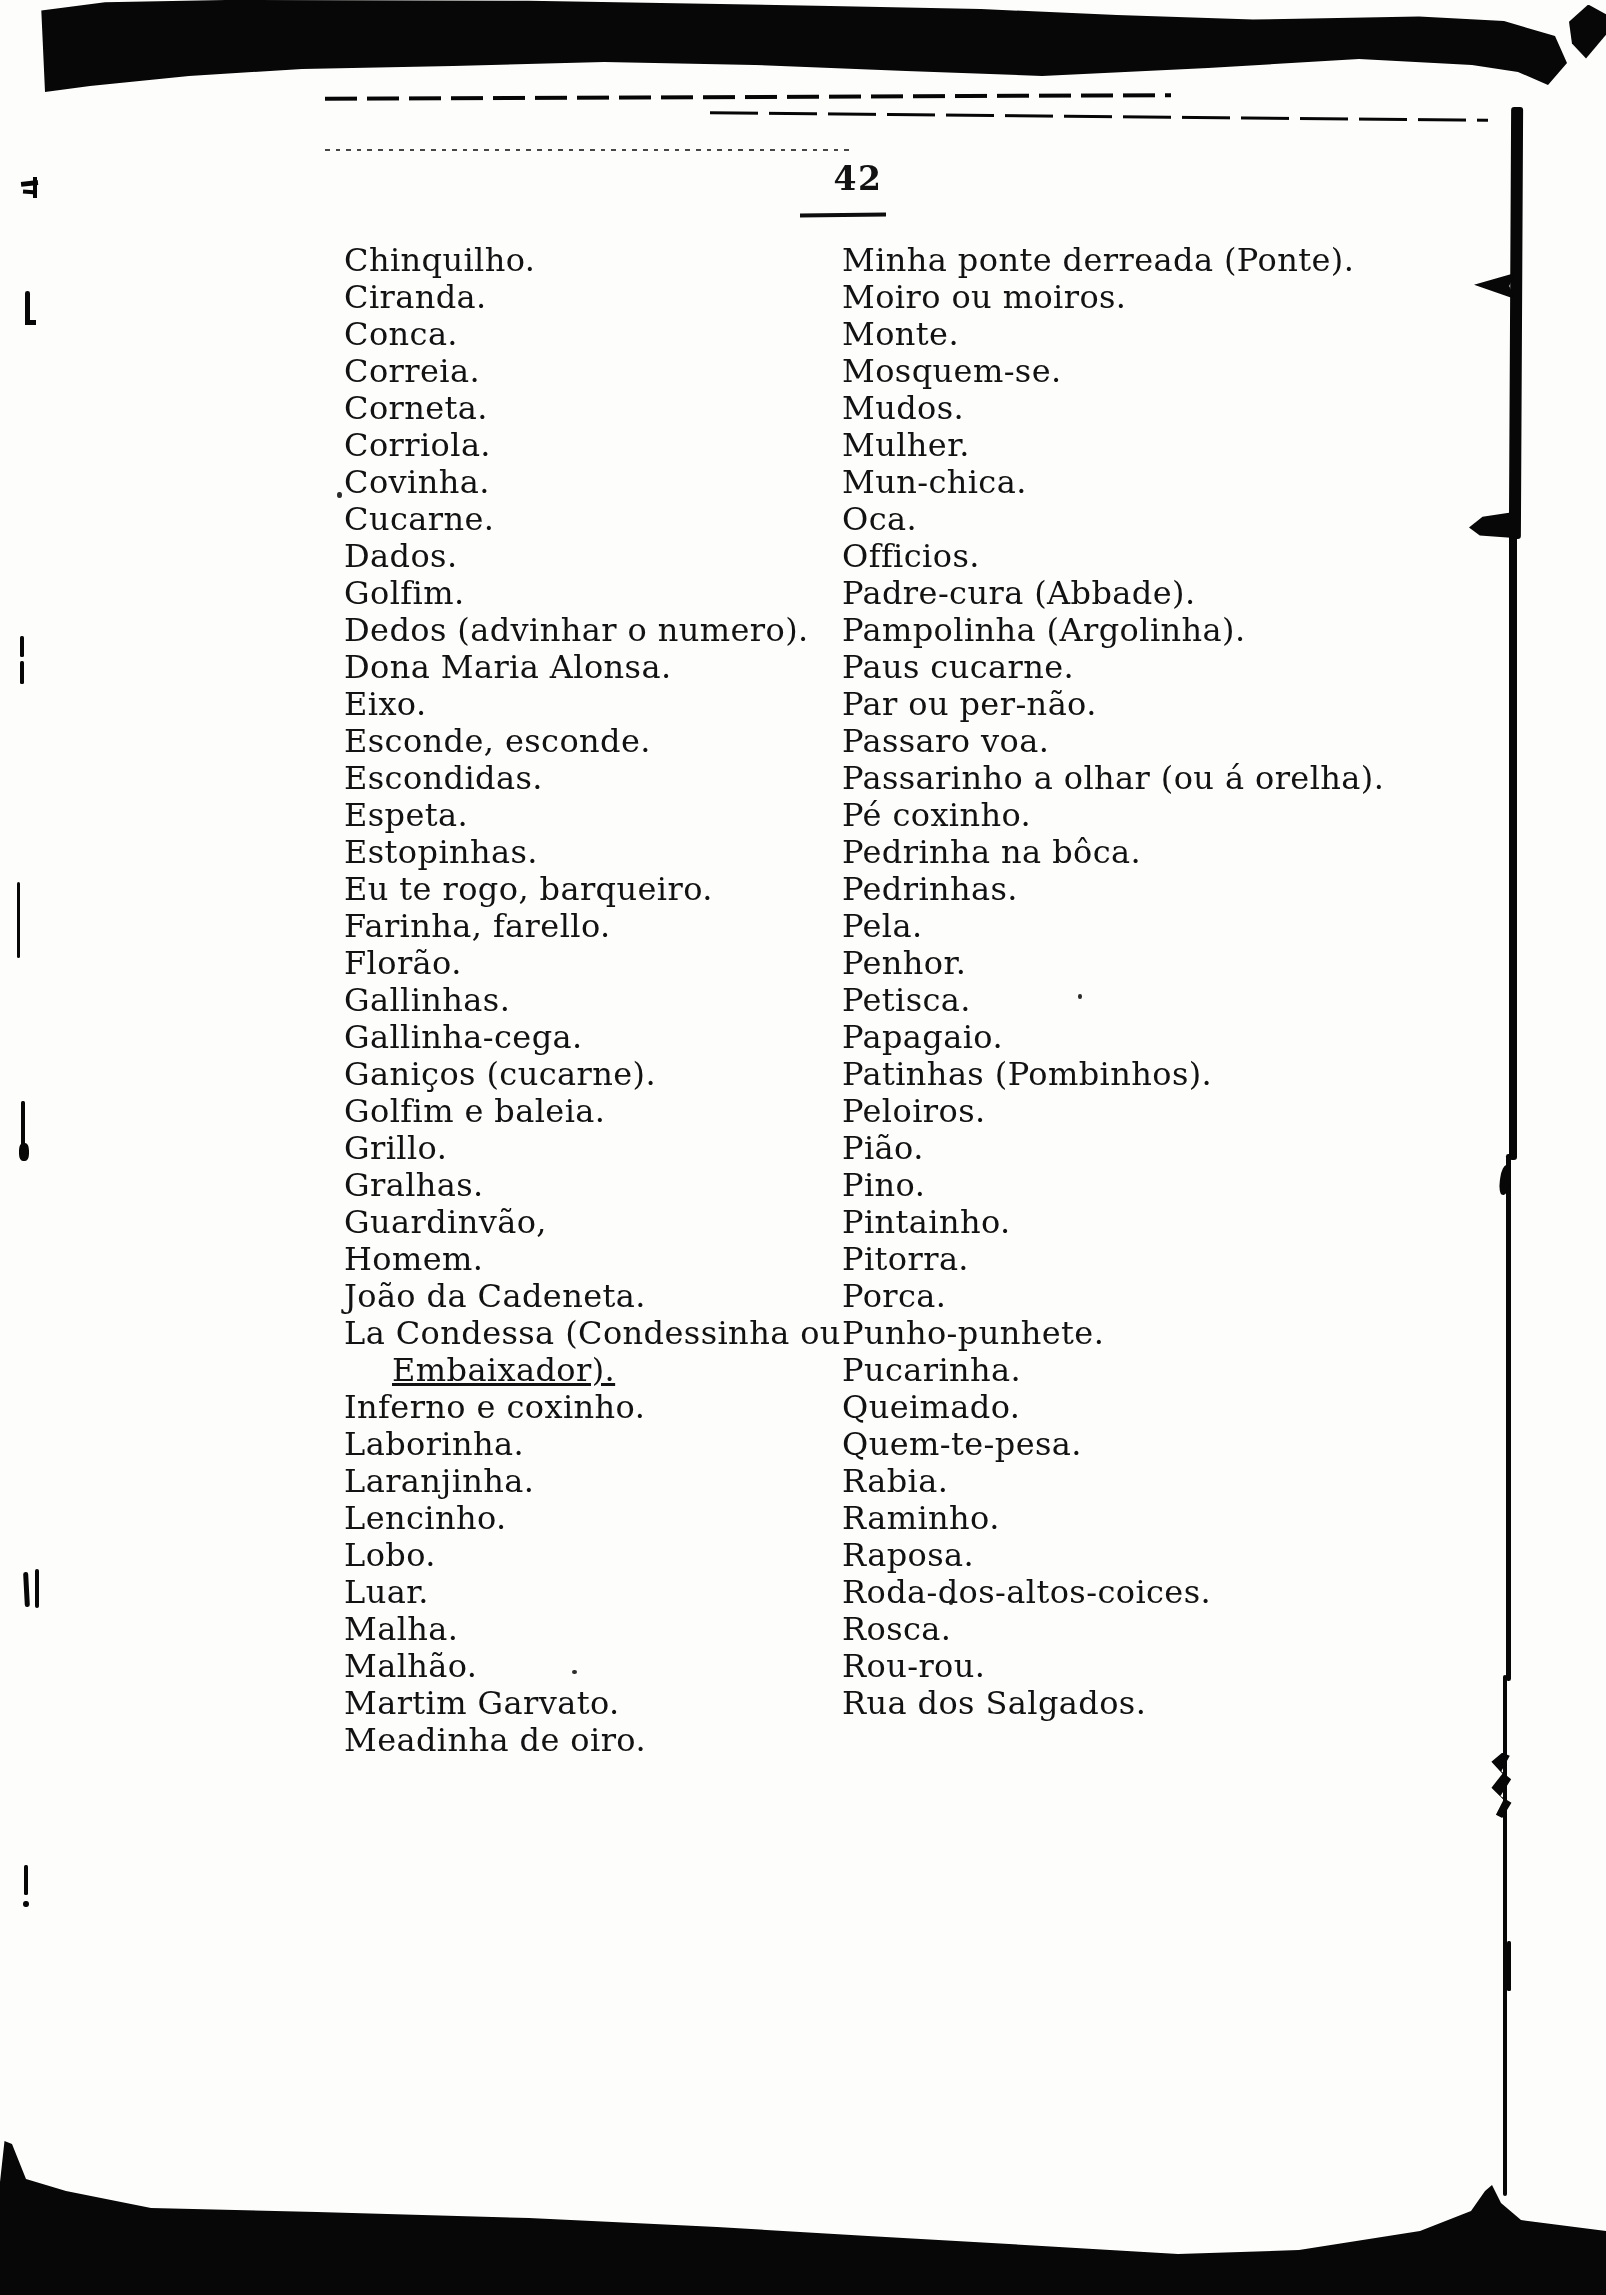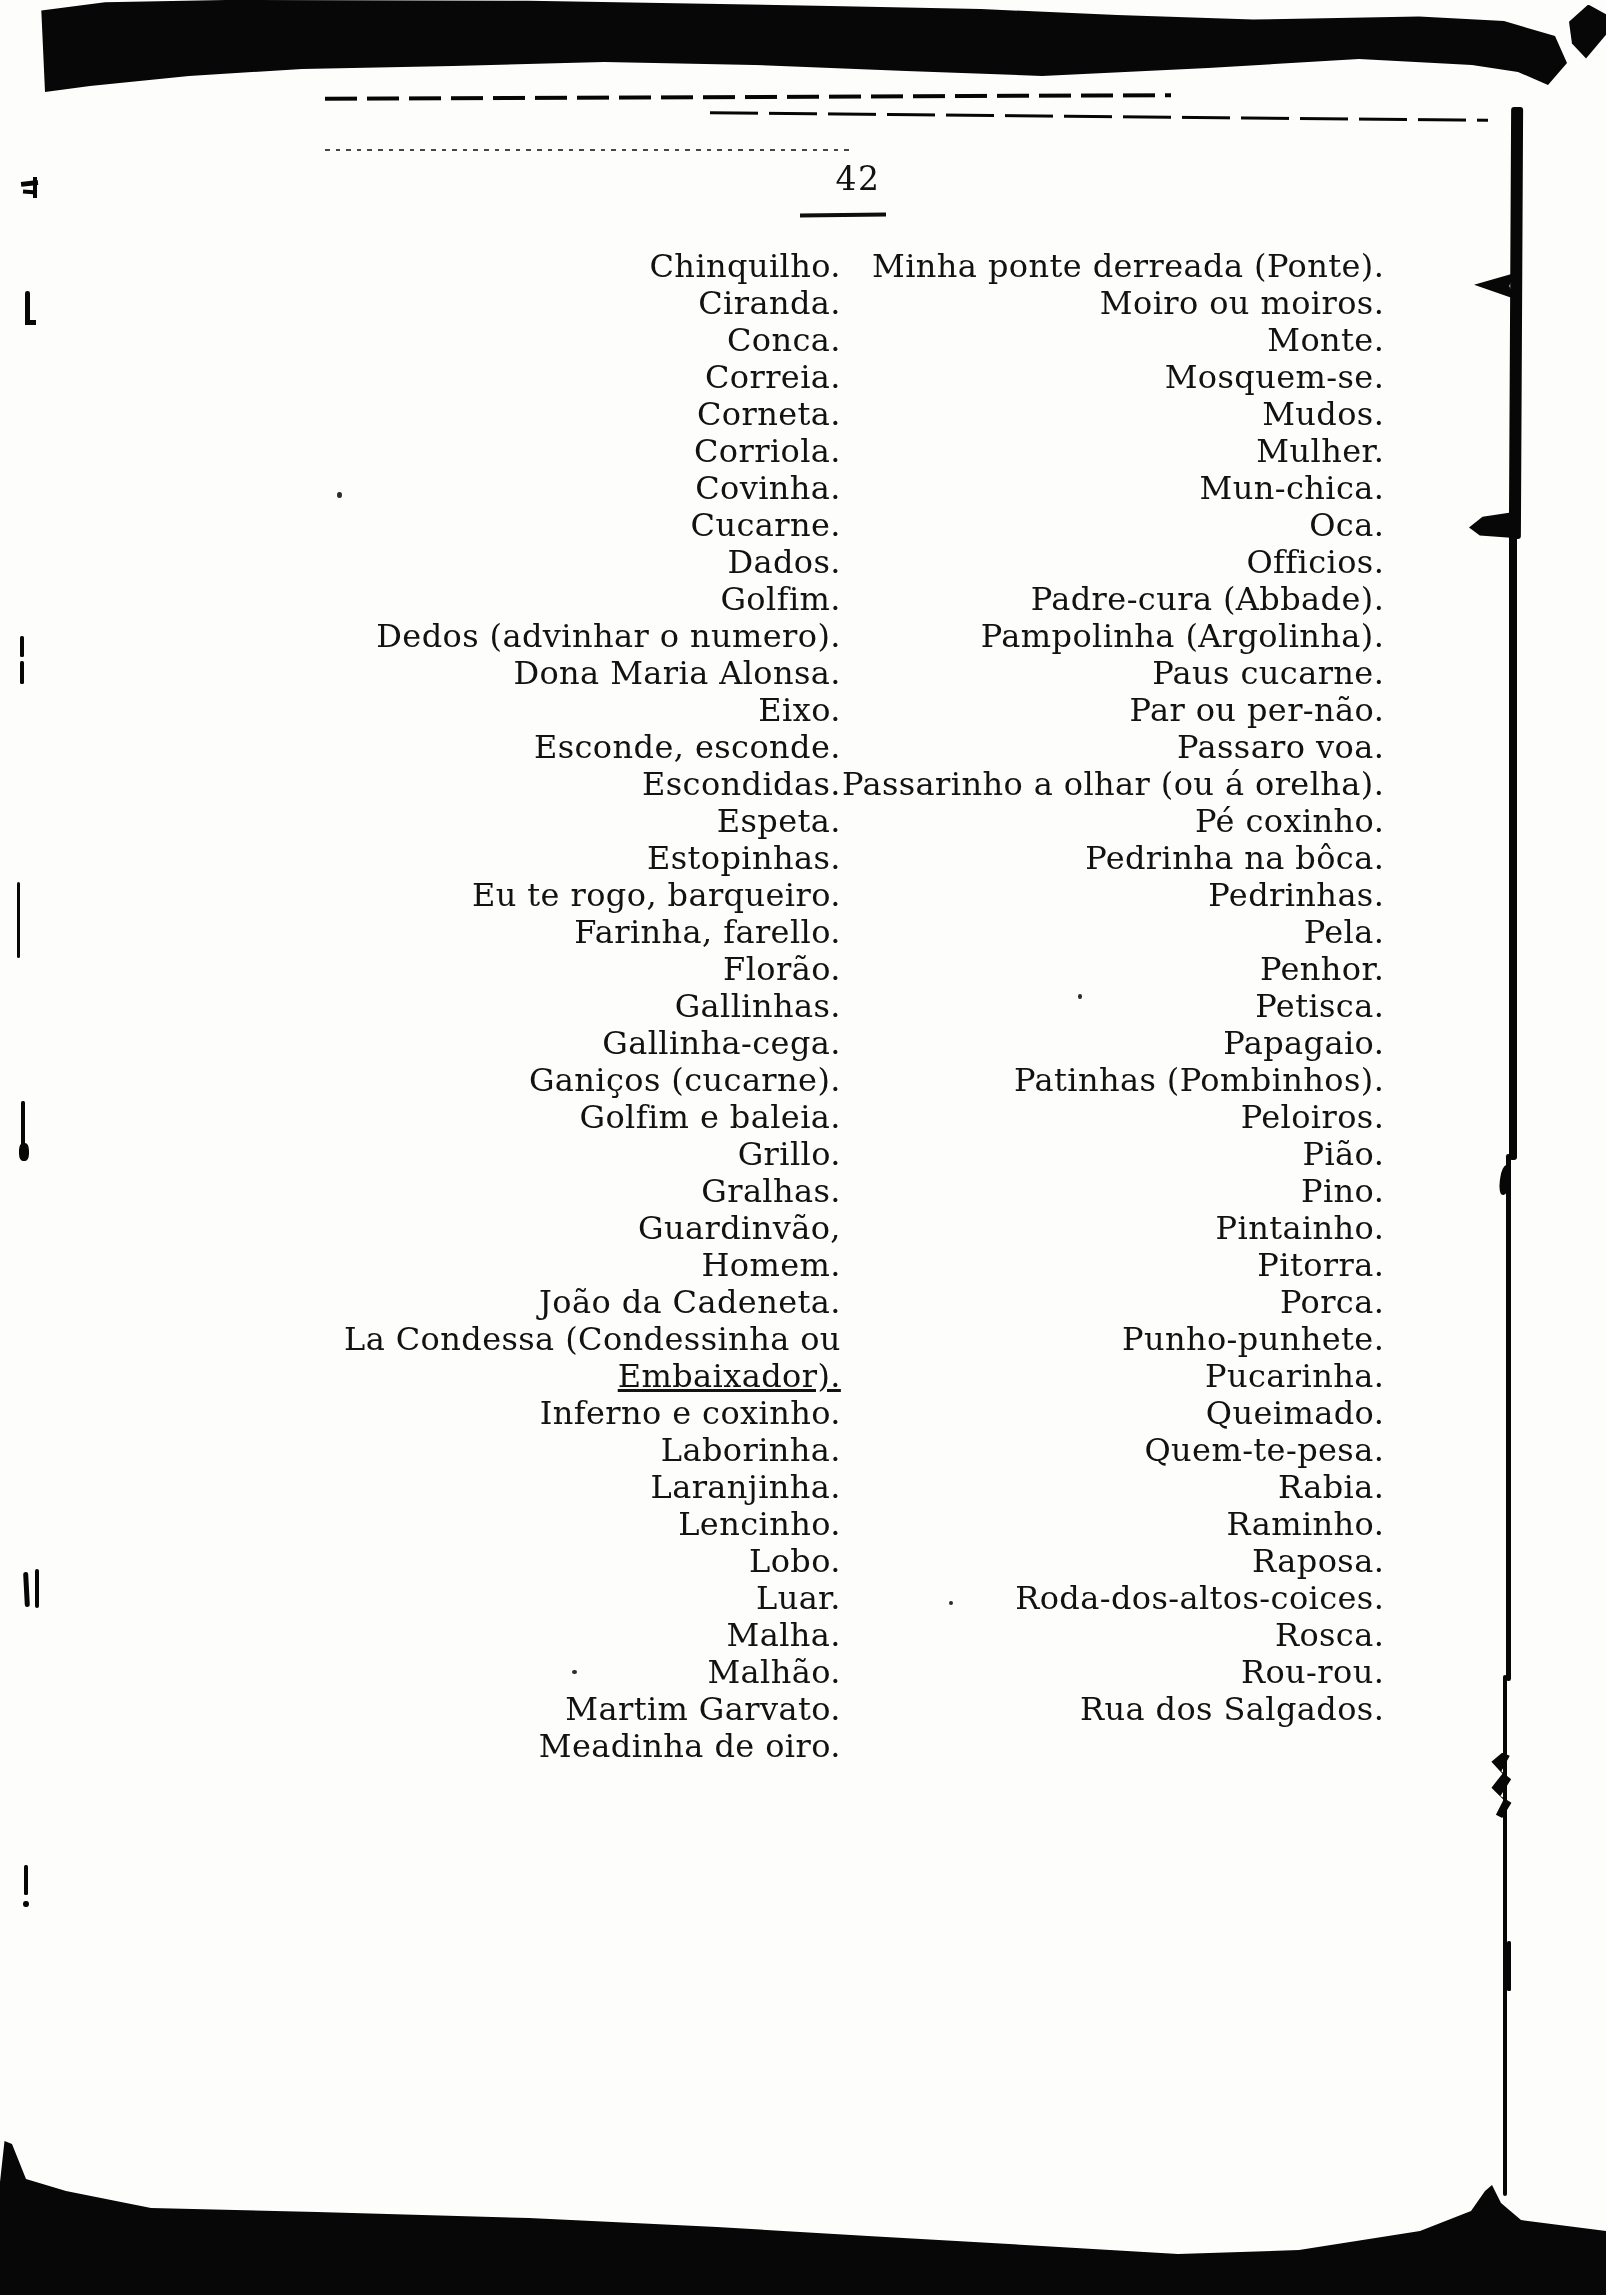--- a/index.html
+++ b/index.html
@@ -17,31 +17,32 @@
   
   .page-number {
     position: absolute;
     top: 161px;
     left: 820px;
     width: 76px;
     text-align: center;
     font-size: 33px;
     line-height: 36px;
     letter-spacing: 1.5px;
+    font-weight: bold;
   }
   .page-number-rule {
     position: absolute;
     top: 213px;
     left: 800px;
     width: 86px;
     height: 3.8px;
     background: #0e0e0e;
     transform: rotate(-0.6deg);
   }
-  .column { position: absolute; top: 248px; text-align: right; }
+  .column { position: absolute; top: 242px; }
   .column-left  { left: 344px; }
   .column-right { left: 842px; }
   .column .line {
     height: 37px;
     line-height: 37px;
     font-size: 32px;
     white-space: nowrap;
     letter-spacing: 0.4px;
   }
   .column .line.indent { padding-left: 48px; text-decoration: underline; }

